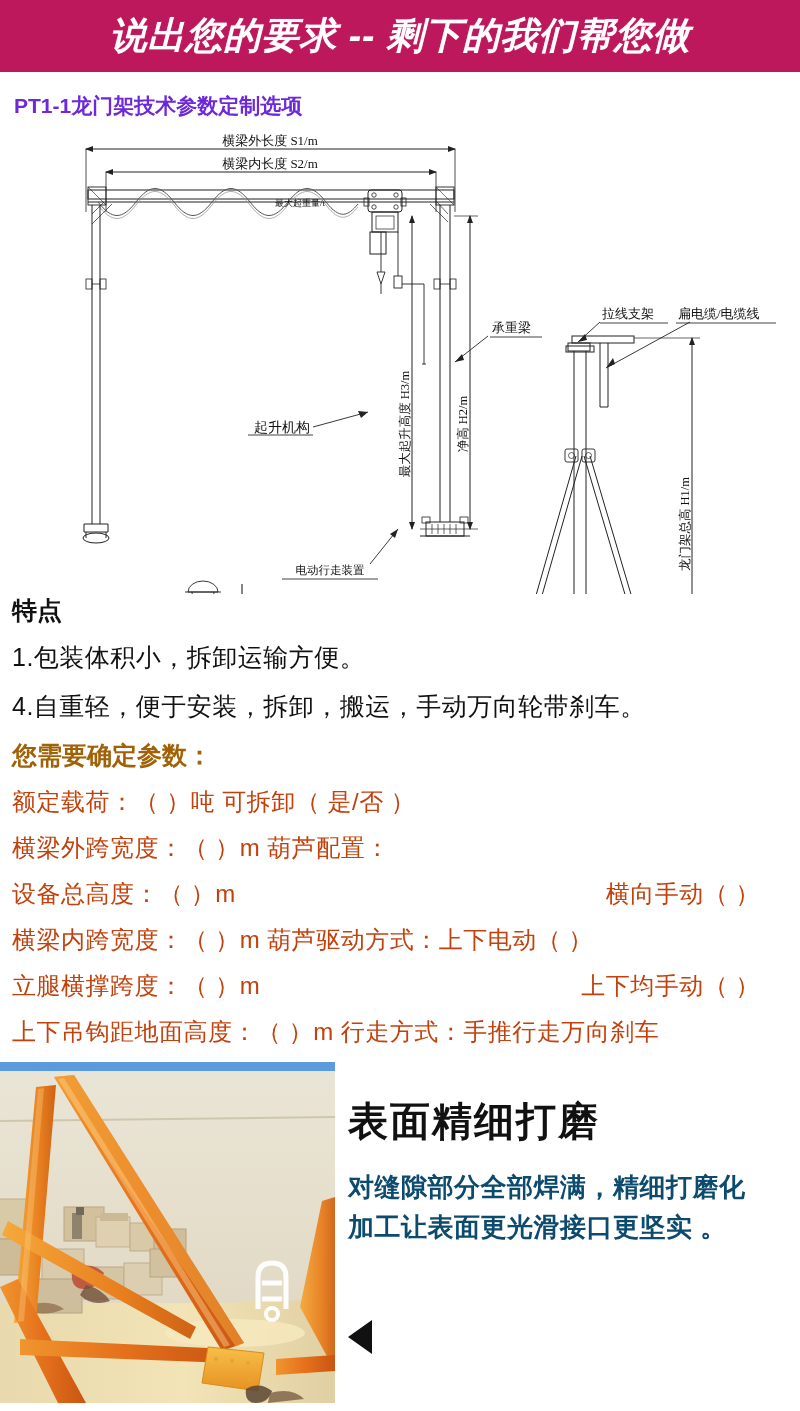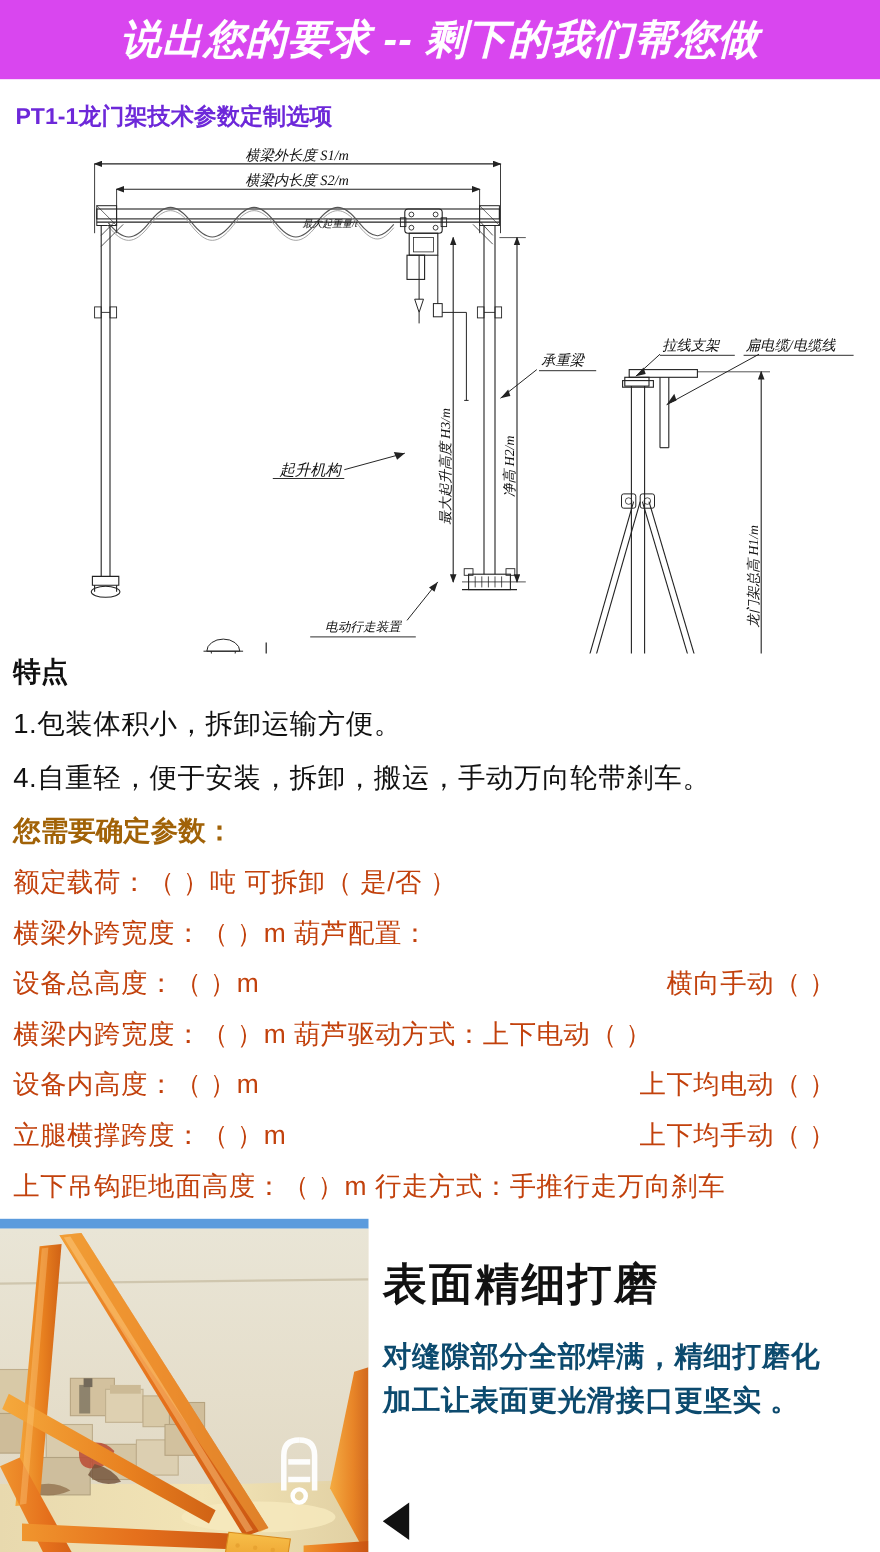--- a/index.html
+++ b/index.html
@@ -13,21 +13,21 @@
     font-family: "Liberation Sans", "DejaVu Sans", sans-serif;
     color: #111;
     overflow: hidden;
     position: relative;
   }
 
   
   .banner {
     width: 800px;
     height: 72px;
-    background: #d946ef;
+    background: #be185d;
     display: flex;
     align-items: center;
     justify-content: center;
     box-sizing: border-box;
   }
   .banner-text {
     color: #ffffff;
     font-size: 37px;
     font-weight: bold;
     font-style: italic;
@@ -44,21 +44,20 @@
     letter-spacing: 0px;
     color: #6d28d9;
   }
 
   
   .diagram-wrap {
     width: 709px;
     height: 470px;
     position: relative;
     margin-top: 4px;
-    font-style: italic;
   }
   .diagram-wrap svg { display: block; }
 
   
   .features {
     margin: 0 0 0 8px;
     position: relative;
   }
   .feat-head {
     font-size: 25px;
@@ -387,24 +386,20 @@
   </div>
   <div class="param-row single">
     <span class="param-left">横梁外跨宽度：（ ）m 葫芦配置：</span>
   </div>
   <div class="param-row">
     <span class="param-left">设备总高度：（ ）m</span>
     <span class="param-right">横向手动（ ）</span>
   </div>
   <div class="param-row single">
     <span class="param-left">横梁内跨宽度：（ ）m  葫芦驱动方式：上下电动（ ）</span>
-  </div>
-  <div class="param-row">
-    <span class="param-left">设备内高度：（ ）m</span>
-    <span class="param-right">上下均电动（ ）</span>
   </div>
   <div class="param-row">
     <span class="param-left">立腿横撑跨度：（ ）m</span>
     <span class="param-right">上下均手动（ ）</span>
   </div>
   <div class="param-row single">
     <span class="param-left">上下吊钩距地面高度：（ ）m 行走方式：手推行走万向刹车</span>
   </div>
 </div>
 

